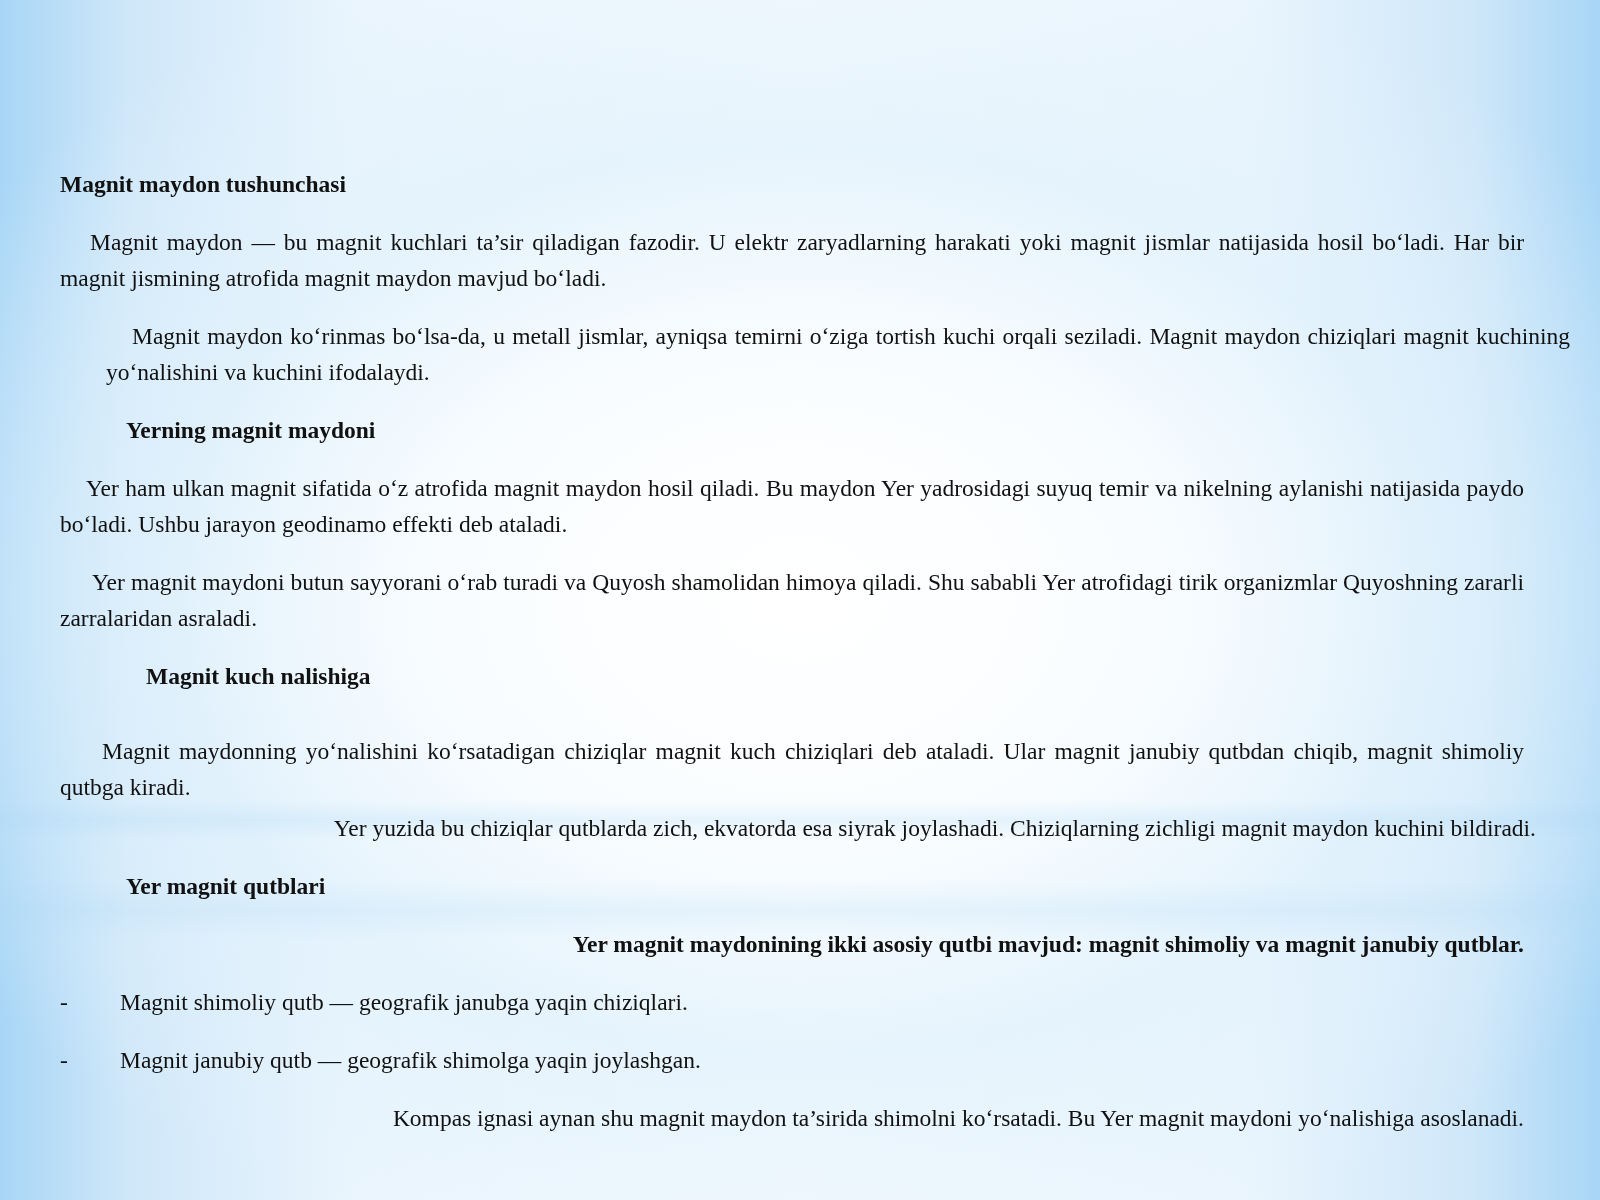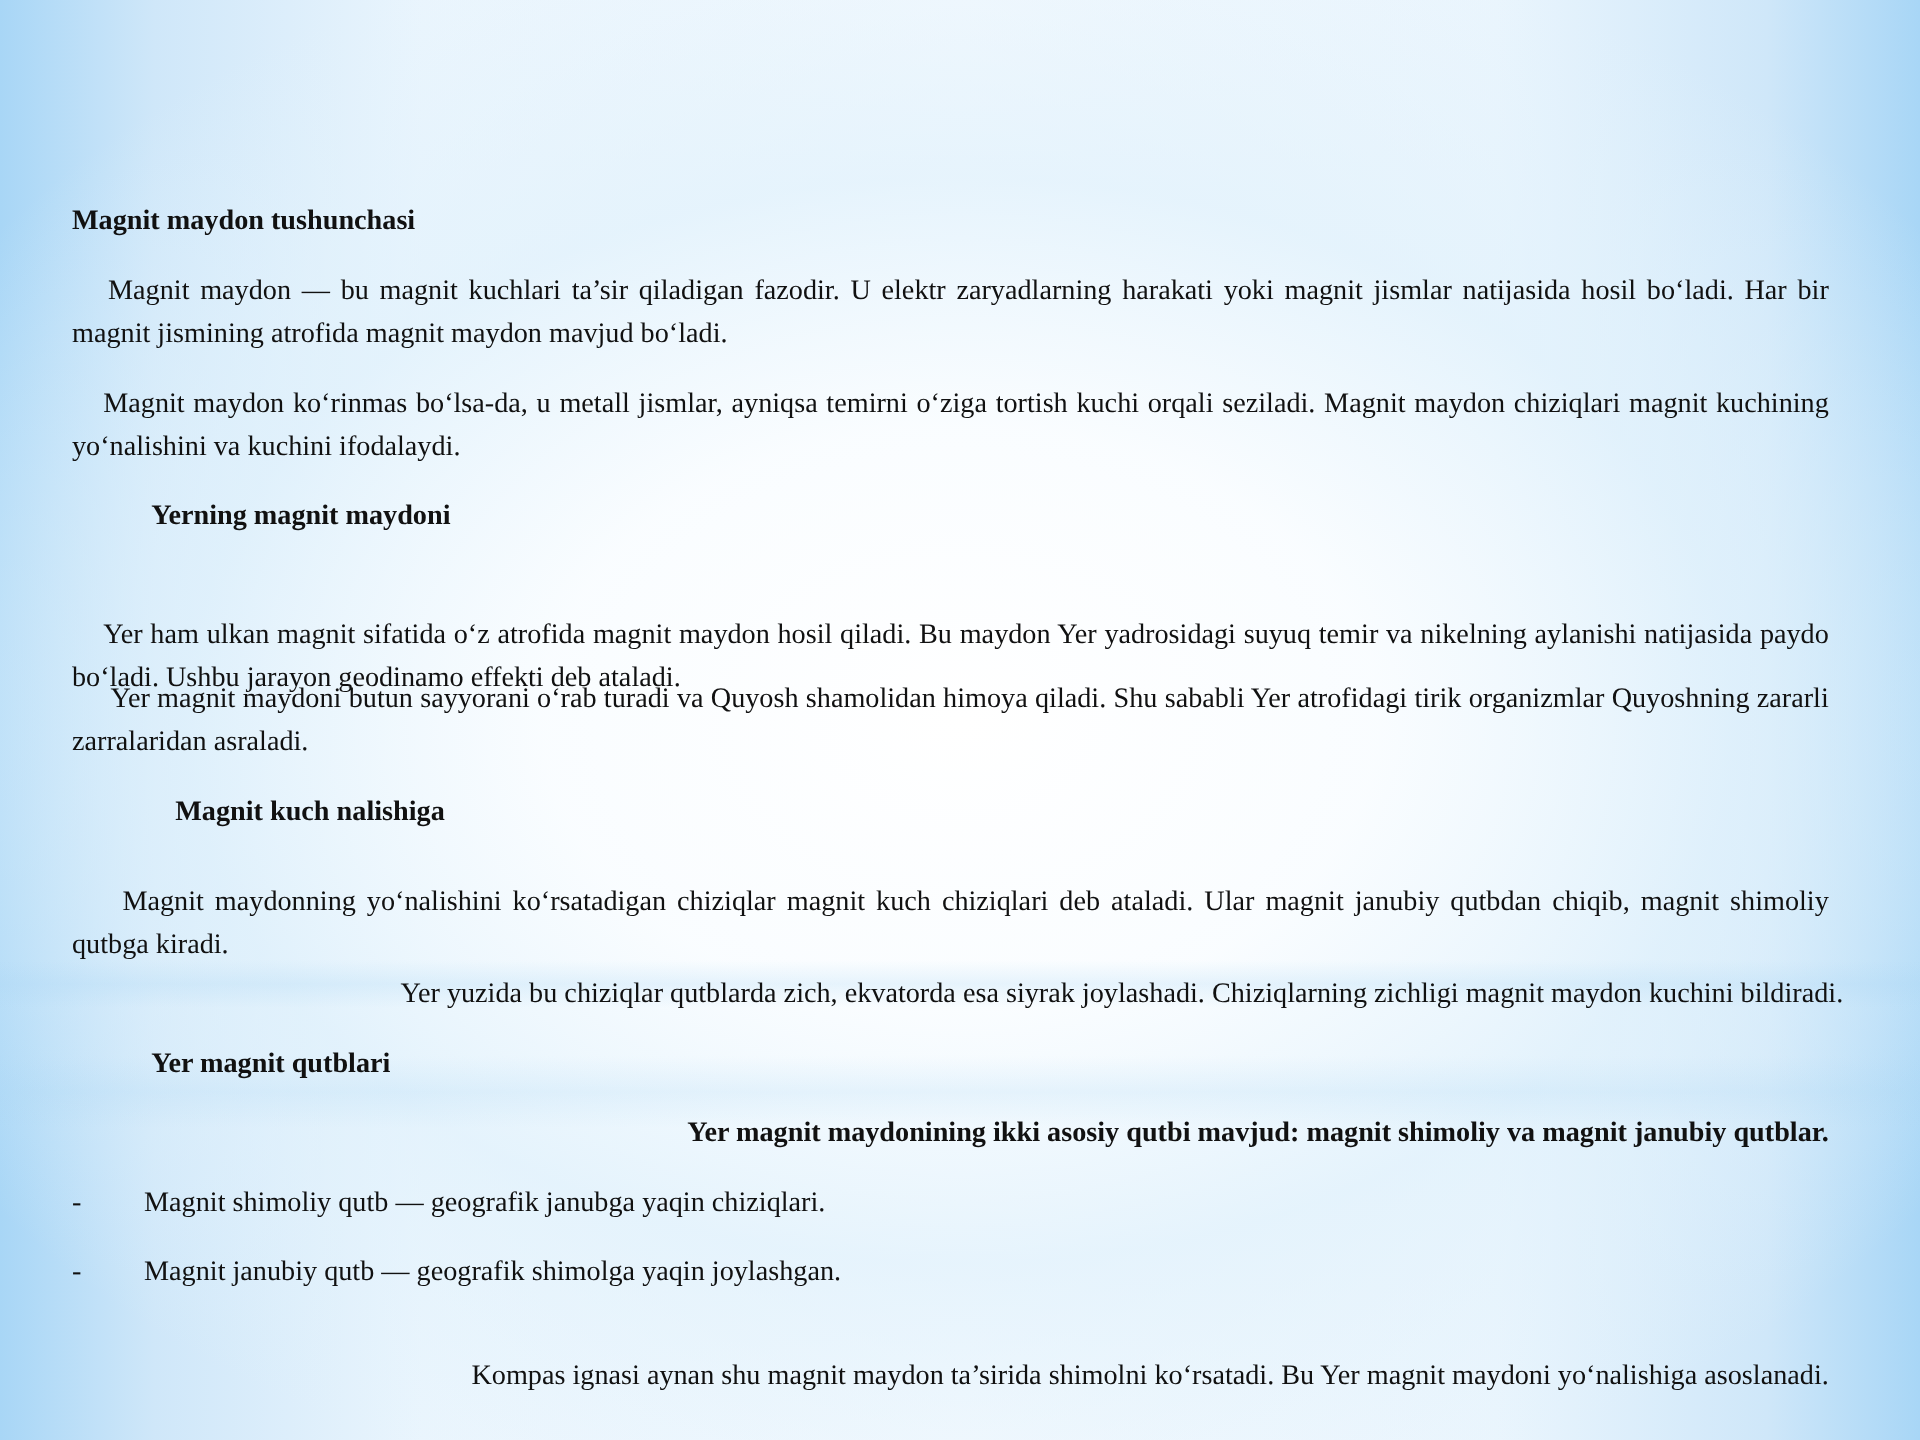--- a/index.html
+++ b/index.html
@@ -74,25 +74,25 @@
 
 <div class="band band-mid"></div>
 <div class="band band-low"></div>
 
 <div class="content">
 
   <div class="block heading" style="top:0px;">Magnit maydon tushunchasi</div>
 
   <p class="block" style="top:58px; text-indent:30px;">Magnit maydon — bu magnit kuchlari ta’sir qiladigan fazodir. U elektr zaryadlarning harakati yoki magnit jismlar natijasida hosil bo‘ladi. Har bir magnit jismining atrofida magnit maydon mavjud bo‘ladi.</p>
 
-  <p class="block" style="top:152px; text-indent:26px;">Magnit maydon ko‘rinmas bo‘lsa-da, u metall jismlar, ayniqsa temirni o‘ziga tortish kuchi orqali seziladi. Magnit maydon chiziqlari magnit kuchining yo‘nalishini va kuchini ifodalaydi.</p>
+  <p class="block" style="top:152px; text-indent:26px;margin-left:46px;">Magnit maydon ko‘rinmas bo‘lsa-da, u metall jismlar, ayniqsa temirni o‘ziga tortish kuchi orqali seziladi. Magnit maydon chiziqlari magnit kuchining yo‘nalishini va kuchini ifodalaydi.</p>
 
   <div class="block heading" style="top:246px; left:66px; width:1398px;">Yerning magnit maydoni</div>
 
-  <p class="block" style="top:304px; text-indent:26px;margin-top:41px;">Yer ham ulkan magnit sifatida o‘z atrofida magnit maydon hosil qiladi. Bu maydon Yer yadrosidagi suyuq temir va nikelning aylanishi natijasida paydo bo‘ladi. Ushbu jarayon geodinamo effekti deb ataladi.</p>
+  <p class="block" style="top:304px; text-indent:26px;">Yer ham ulkan magnit sifatida o‘z atrofida magnit maydon hosil qiladi. Bu maydon Yer yadrosidagi suyuq temir va nikelning aylanishi natijasida paydo bo‘ladi. Ushbu jarayon geodinamo effekti deb ataladi.</p>
 
   <p class="block" style="top:398px; text-indent:32px;">Yer magnit maydoni butun sayyorani o‘rab turadi va Quyosh shamolidan himoya qiladi. Shu sababli Yer atrofidagi tirik organizmlar Quyoshning zararli zarralaridan asraladi.</p>
 
   <div class="block heading" style="top:492px; left:86px; width:1378px;">Magnit kuch nalishiga</div>
 
   <p class="block" style="top:567px; text-indent:42px;">Magnit maydonning yo‘nalishini ko‘rsatadigan chiziqlar magnit kuch chiziqlari deb ataladi. Ular magnit janubiy qutbdan chiqib, magnit shimoliy qutbga kiradi.</p>
 
   <p class="block noj" style="top:644px; left:46px; width:1430px; white-space:nowrap;">Yer yuzida bu chiziqlar qutblarda zich, ekvatorda esa siyrak joylashadi. Chiziqlarning zichligi magnit maydon kuchini bildiradi.</p>
 
   <div class="block heading" style="top:702px; left:66px; width:1398px;">Yer magnit qutblari</div>
@@ -102,15 +102,15 @@
   <div class="bullet" style="top:818px;">
     <span class="dash">-</span>
     <span class="btext">Magnit shimoliy qutb — geografik janubga yaqin chiziqlari.</span>
   </div>
 
   <div class="bullet" style="top:876px;">
     <span class="dash">-</span>
     <span class="btext">Magnit janubiy qutb — geografik shimolga yaqin joylashgan.</span>
   </div>
 
-  <p class="block noj" style="top:934px;margin-top:28px;">Kompas ignasi aynan shu magnit maydon ta’sirida shimolni ko‘rsatadi. Bu Yer magnit maydoni yo‘nalishiga asoslanadi.</p>
+  <p class="block noj" style="top:934px;">Kompas ignasi aynan shu magnit maydon ta’sirida shimolni ko‘rsatadi. Bu Yer magnit maydoni yo‘nalishiga asoslanadi.</p>
 
 </div>
 
 </body></html>

